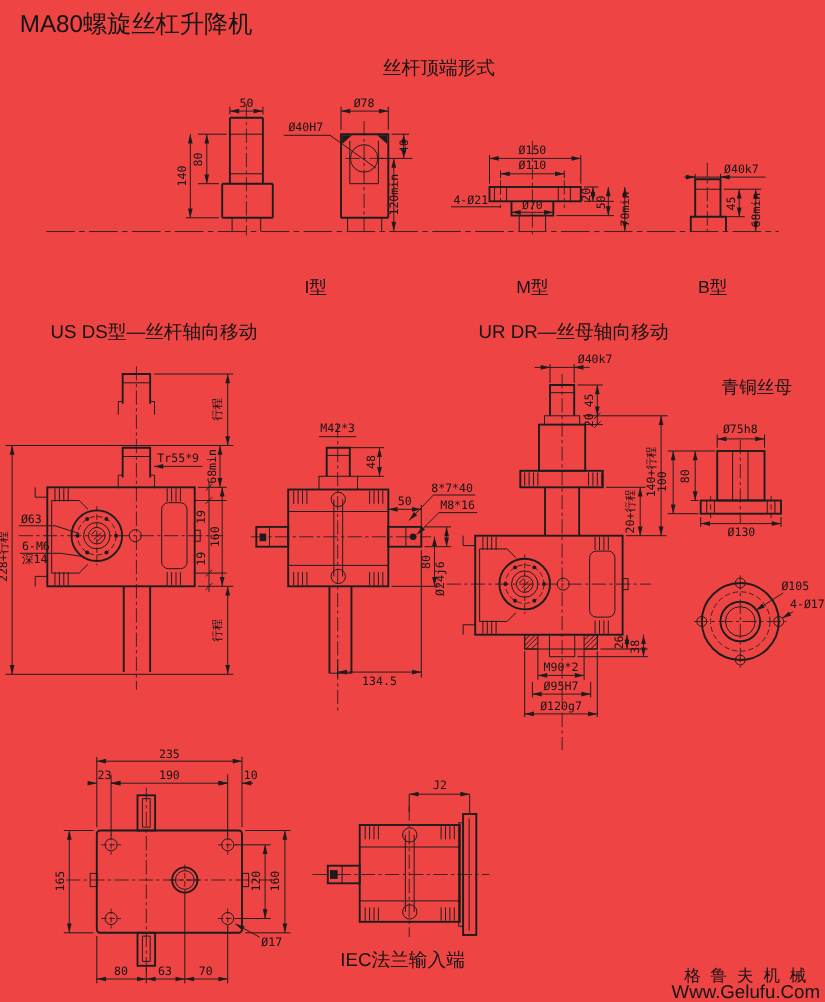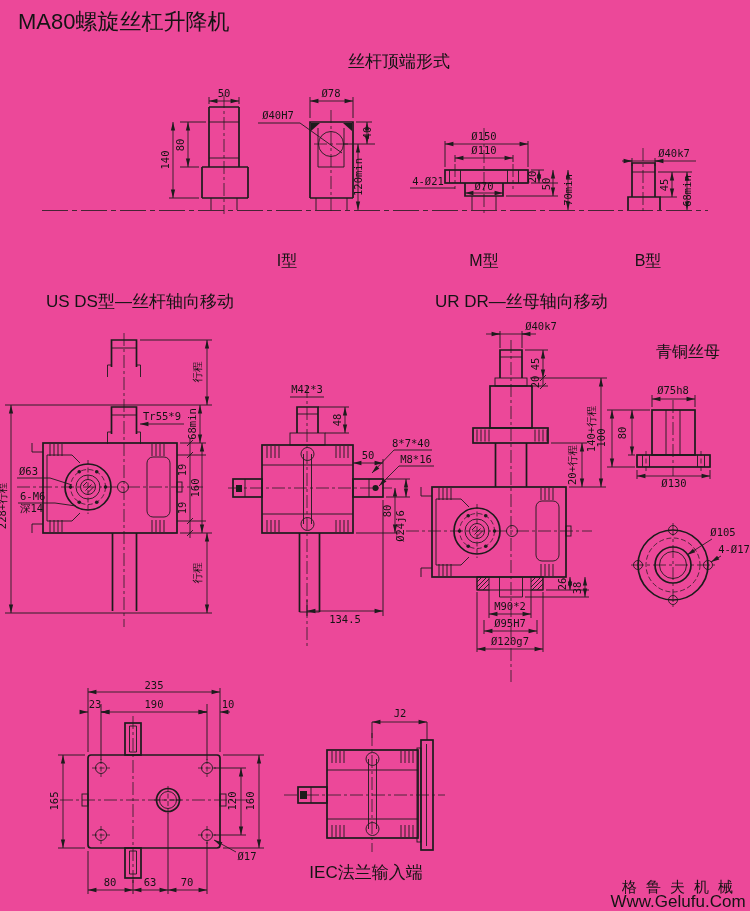--- a/index.html
+++ b/index.html
@@ -1,16 +1,16 @@
 <!DOCTYPE html>
 <html><head>
 <meta charset="utf-8">
 <style>
   html,body{margin:0;padding:0;background:#ffffff;}
-  .page{position:relative;width:750px;height:911px;background:#ec4899;overflow:hidden;}
+  .page{position:relative;width:750px;height:911px;background:#ef4444;overflow:hidden;}
   svg{display:block;}
   .o{fill:none;stroke:#1c1c1c;stroke-width:1.7;stroke-linejoin:miter;}
   .t{fill:none;stroke:#1c1c1c;stroke-width:0.9;}
   .dl{fill:none;stroke:#1c1c1c;stroke-width:0.85;}
   .cl{fill:none;stroke:#1c1c1c;stroke-width:0.75;stroke-dasharray:13 3 3 3;}
   .cl2{fill:none;stroke:#1c1c1c;stroke-width:0.75;stroke-dasharray:5 2.5;}
   .gl{fill:none;stroke:#1c1c1c;stroke-width:0.8;stroke-dasharray:26 4 5 4;}
   .fk{fill:#1c1c1c;stroke:none;}
   text{fill:#141414;}
   .dim{font:10.5px "DejaVu Sans Mono","Liberation Mono",monospace;}

